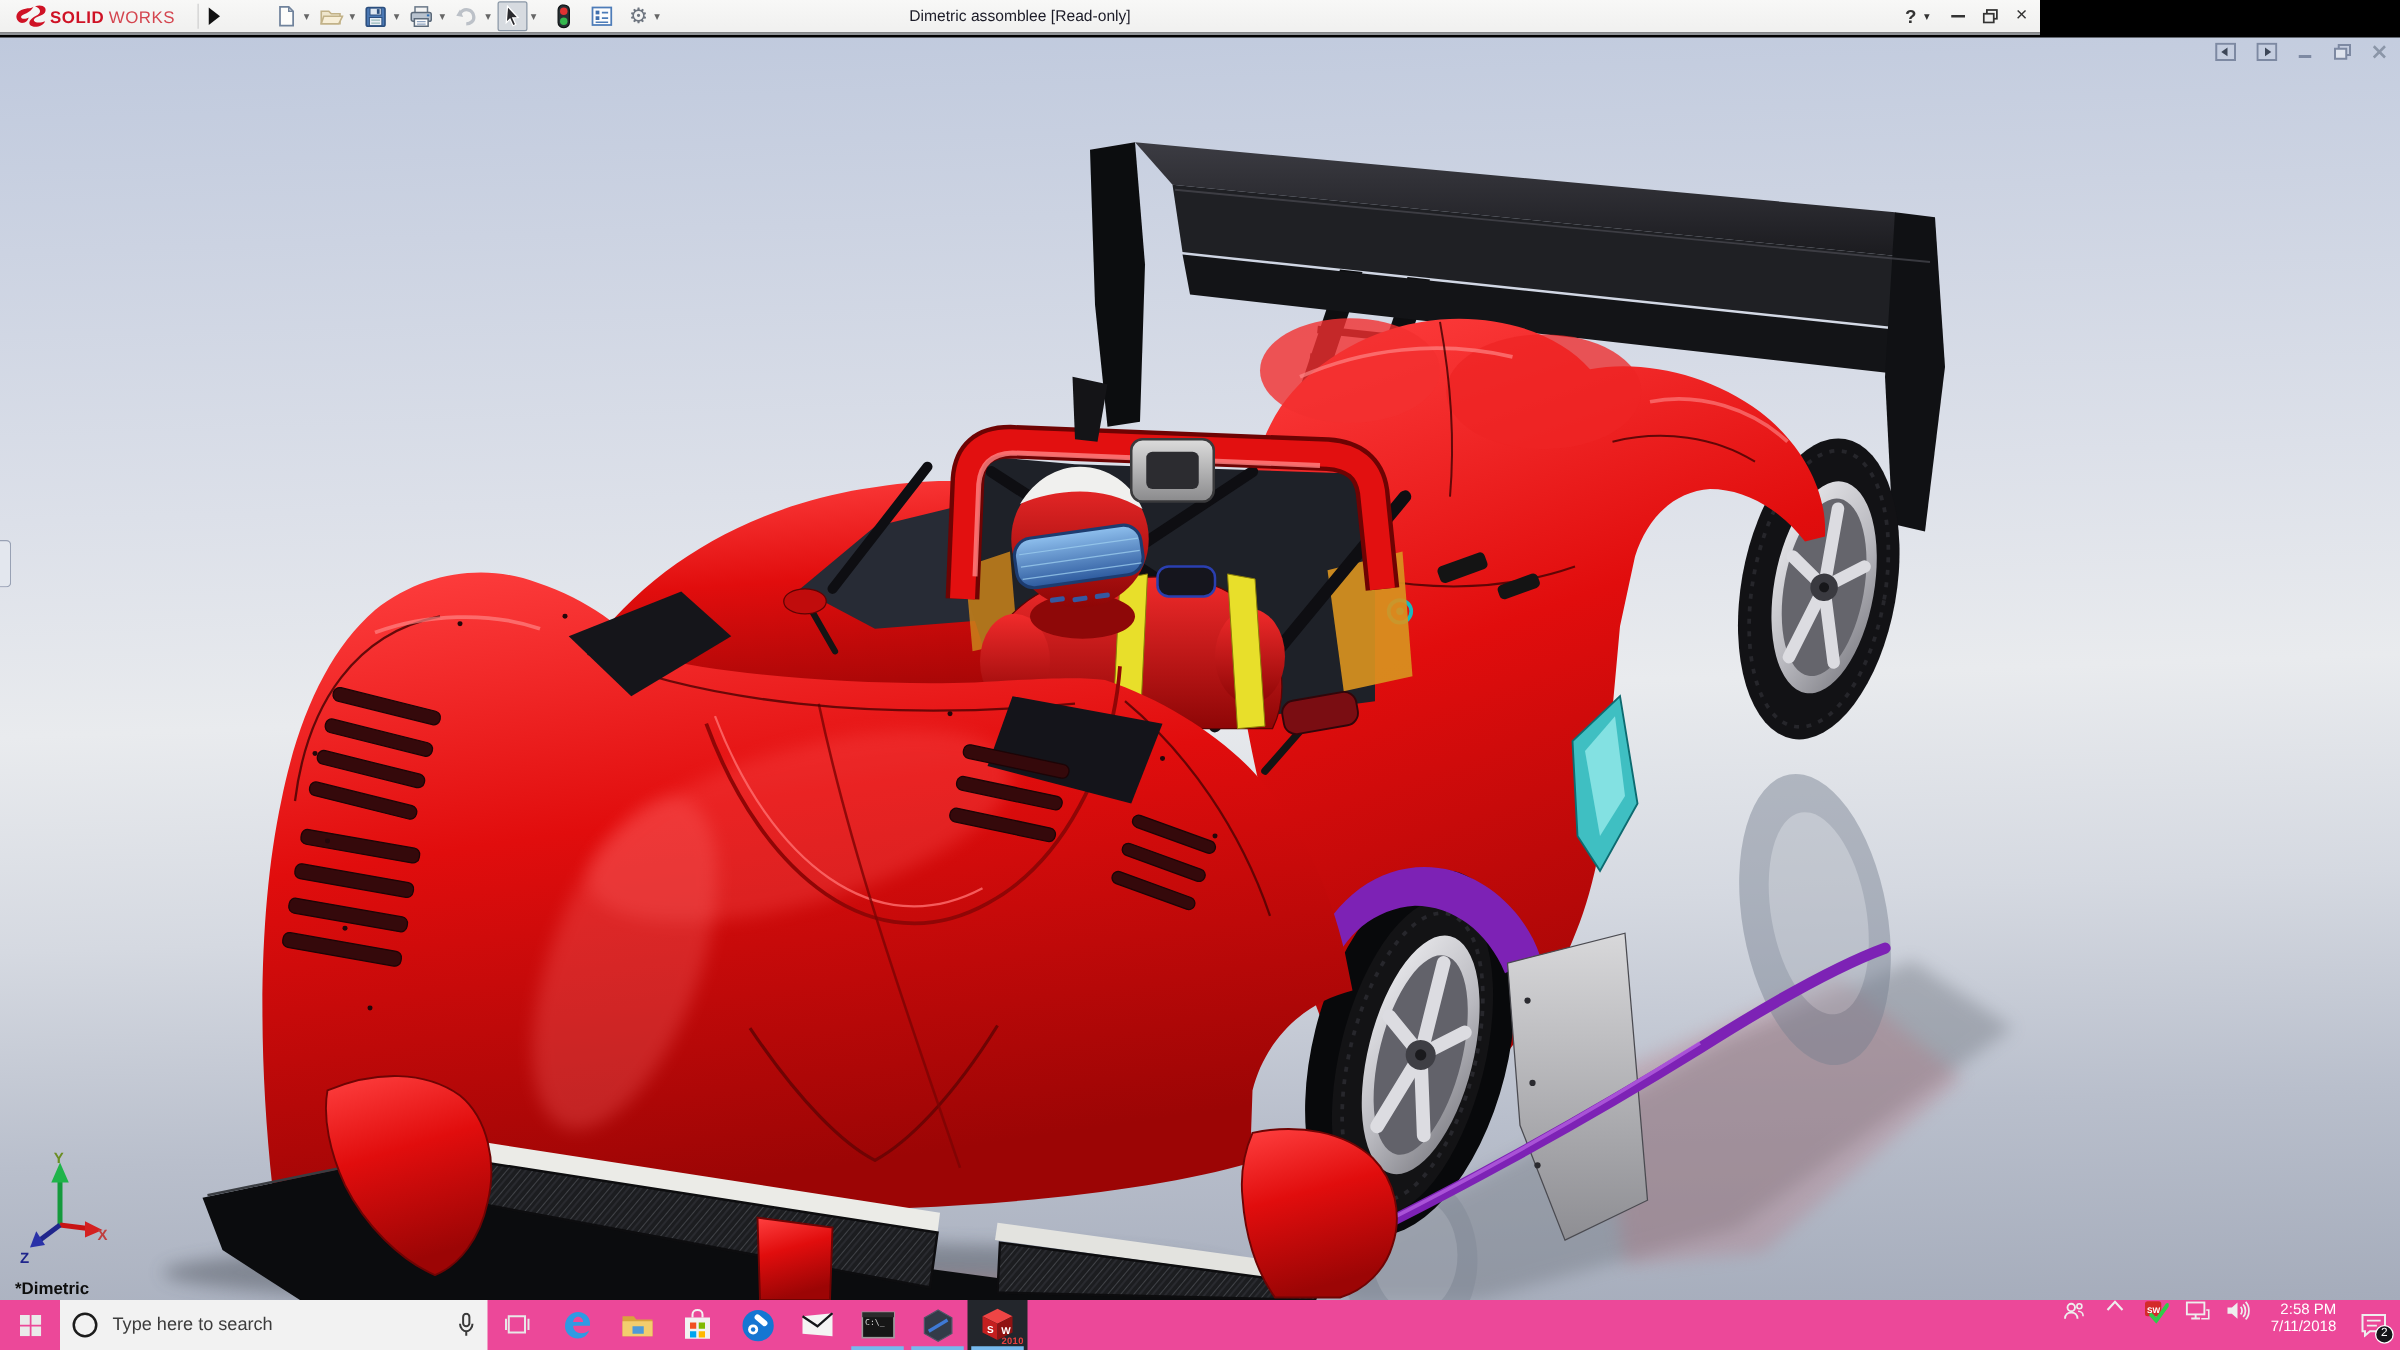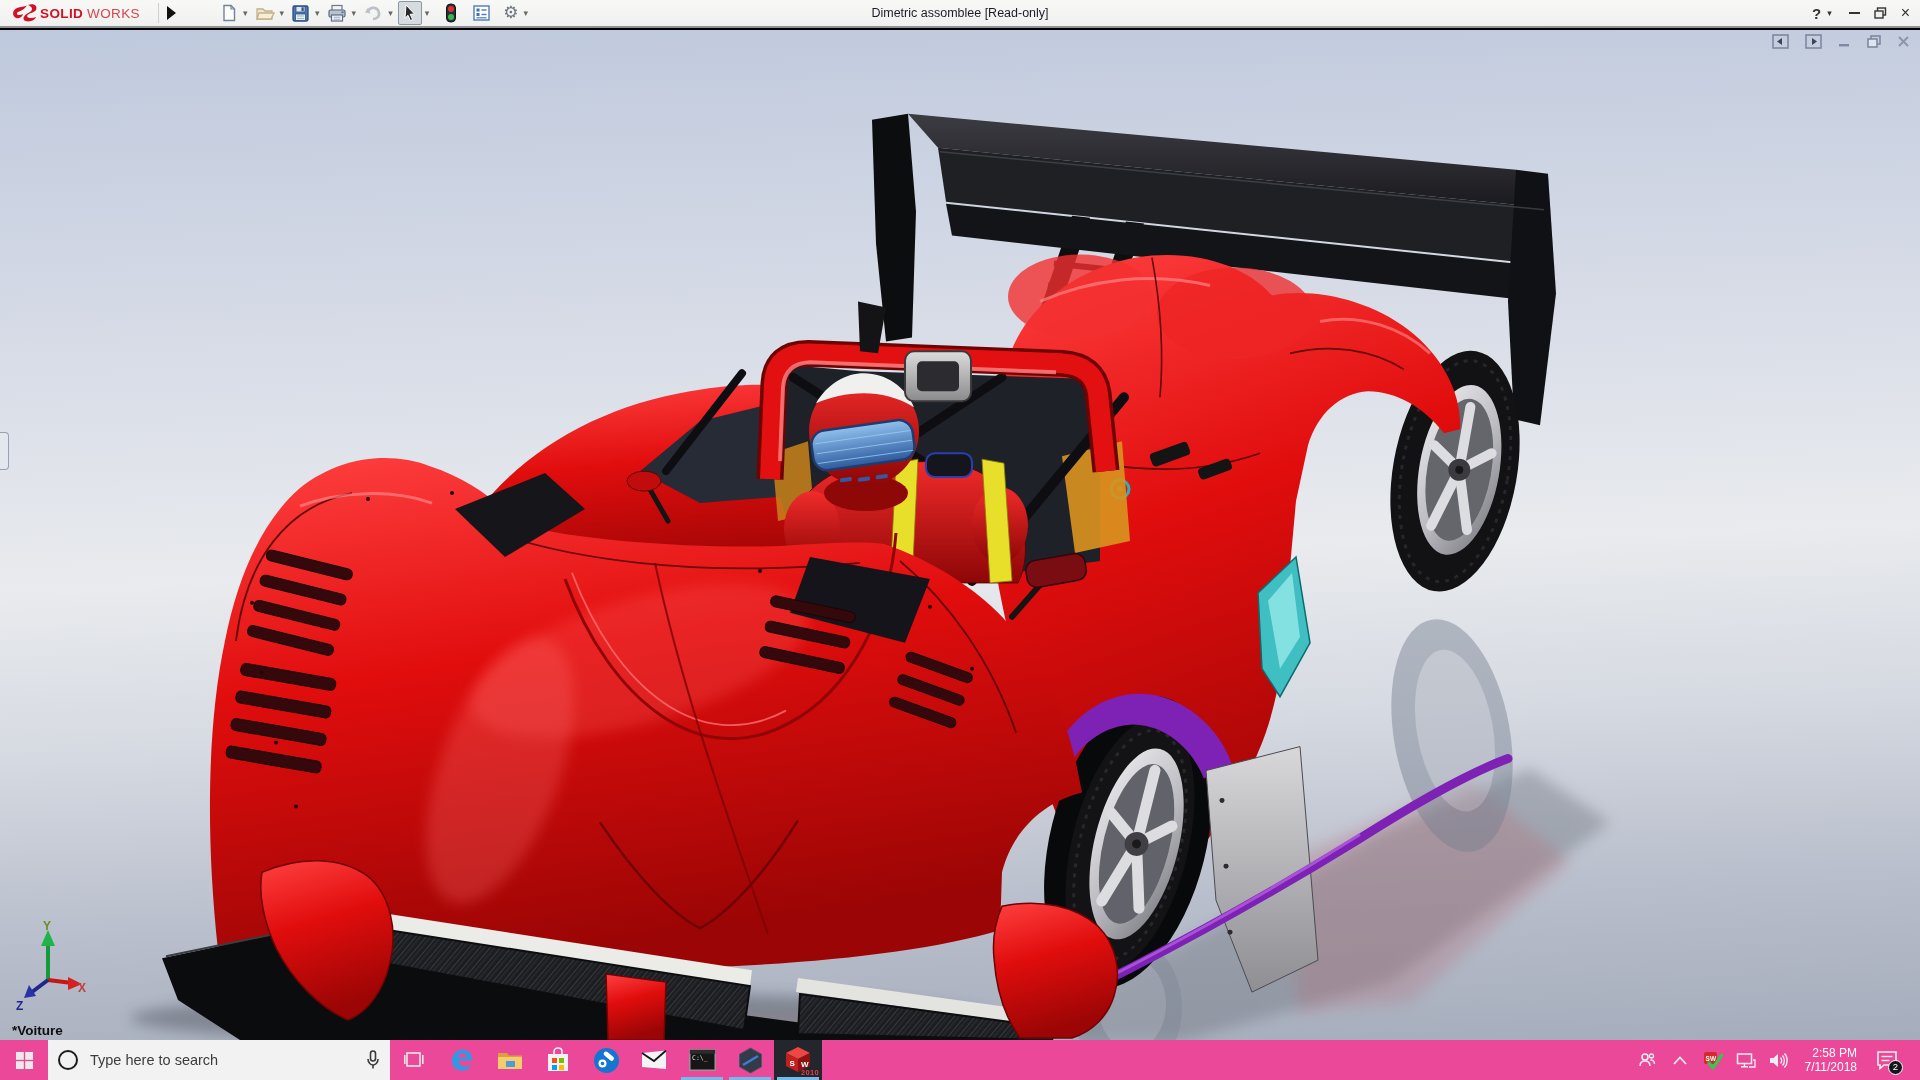--- a/index.html
+++ b/index.html
@@ -1,20 +1,20 @@
 <!DOCTYPE html>
 <html><head>
 <meta charset="utf-8">
 <style>
   * { margin:0; padding:0; box-sizing:border-box; }
   html,body { width:1920px; height:1080px; overflow:hidden; background:#000;
               font-family:"Liberation Sans", sans-serif; }
 
   
-  #titlebar { position:absolute; left:0; top:0; width:1920px; height:28px;
+  #titlebar { position:absolute; left:0; top:0; width:1632px; height:28px;
               background:linear-gradient(180deg,#f8f8f7,#f0f0ef);
               border-bottom:2px solid #8f9296; display:flex; align-items:center; }
   #logo { display:flex; align-items:center; margin-left:8px; width:148px; }
   #logo svg { display:block; }
   .tb-sep { width:1px; height:20px; background:#cfcfcf; margin:0 2px; }
   #flyout-arrow { width:0; height:0; border-left:9px solid #111;
                   border-top:7px solid transparent; border-bottom:7px solid transparent;
                   margin:0 4px 0 6px; cursor:pointer; }
   #main-tools { display:flex; align-items:center; margin-left:38px; gap:2px; }
   .tool { display:flex; align-items:center; height:24px; padding:0 2px; border-radius:2px; }
@@ -53,21 +53,21 @@
                 padding:0 10px; cursor:text; }
   #search-ring { width:20px; height:20px; border:2.5px solid #1c1c1c; border-radius:50%;
                  margin-right:12px; flex:none; }
   #search-text { flex:1; font-size:14.5px; color:#3c3c3c; }
   #mic-icon { flex:none; }
   .tb-slot { width:48px; position:relative; display:flex; align-items:center;
              justify-content:center; cursor:pointer; }
   .tb-slot.active-app { background:#23262c; }
   .run-underline { position:absolute; bottom:0; left:3px; right:3px; height:3px;
                    background:#76b9ed; }
-  #tray { margin-left:auto; display:flex; align-items:center; gap:7px; padding-right:16px; }
+  #tray { margin-left:auto; display:flex; align-items:flex-start; gap:7px; padding-right:4px; }
   .tray-ic { width:26px; display:flex; align-items:center; justify-content:center; cursor:pointer; }
   #clock { text-align:right; font-size:12px; line-height:14px; padding:0 6px; cursor:pointer; }
   #action-center { position:relative; width:34px; height:40px; display:flex;
                    align-items:center; justify-content:center; cursor:pointer; }
   #ac-badge { position:absolute; right:1px; bottom:5px; width:15px; height:15px;
               background:#16161a; border:1.5px solid #fff; border-radius:50%;
               font-size:9.5px; line-height:12px; text-align:center; color:#fff; }
   .sw-cube-year { position:absolute; right:3px; bottom:3px; font-size:7.5px;
                   font-weight:bold; color:#e84040; letter-spacing:.3px; }
 </style>
@@ -483,21 +483,21 @@
     <line x1="36" y1="60" x2="36" y2="24" stroke="#149a3c" stroke-width="4"></line>
     <polygon points="36,10 29,26 43,26" fill="#1fb44a"></polygon>
     <text x="31" y="10" font-size="12" font-weight="bold" fill="#6b8e23">Y</text>
     <line x1="36" y1="60" x2="60" y2="63" stroke="#c81414" stroke-width="4"></line>
     <polygon points="70,64 56,57 56,70" fill="#d42020"></polygon>
     <text x="66" y="72" font-size="12" font-weight="bold" fill="#c04040">X</text>
     <line x1="36" y1="60" x2="20" y2="72" stroke="#20268c" stroke-width="4"></line>
     <polygon points="12,78 24,76 17,65" fill="#2a32a8"></polygon>
     <text x="4" y="90" font-size="12" font-weight="bold" fill="#20268c">Z</text>
   </svg>
-  <div id="view-label">*Voiture</div>
+  <div id="view-label">*Dimetric</div>
 </div>
 
 <div id="taskbar">
   <div id="start-btn">
     <svg width="17" height="17" viewBox="0 0 17 17">
       <rect x="0" y="0" width="7.8" height="7.8" fill="#eaeaea"></rect>
       <rect x="9.2" y="0" width="7.8" height="7.8" fill="#eaeaea"></rect>
       <rect x="0" y="9.2" width="7.8" height="7.8" fill="#eaeaea"></rect>
       <rect x="9.2" y="9.2" width="7.8" height="7.8" fill="#eaeaea"></rect>
     </svg>

